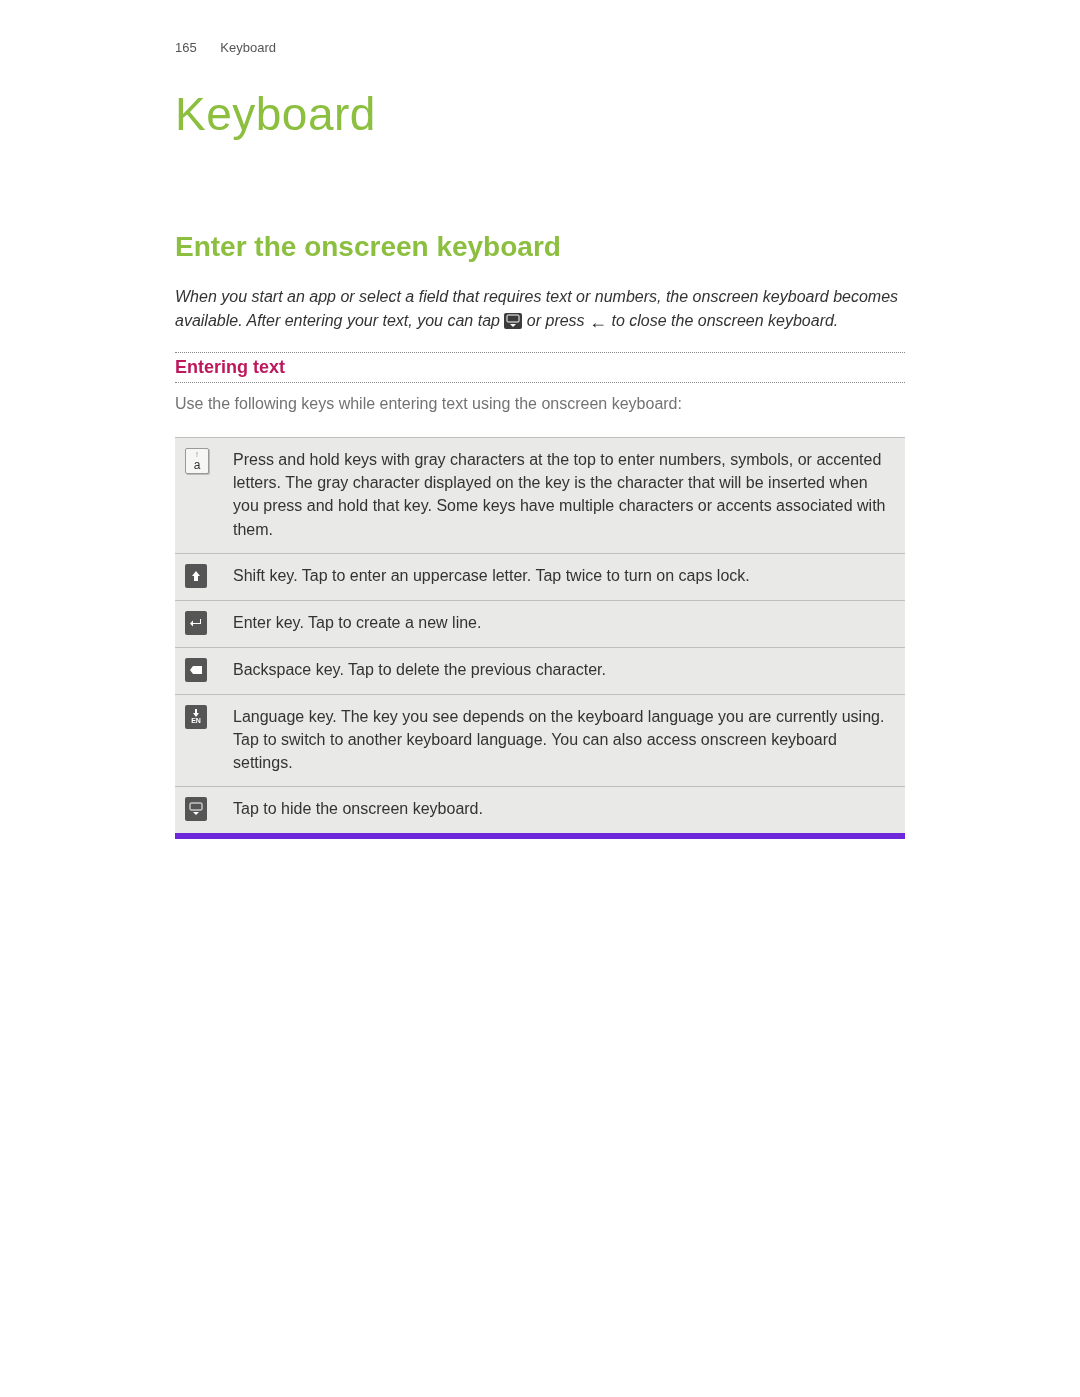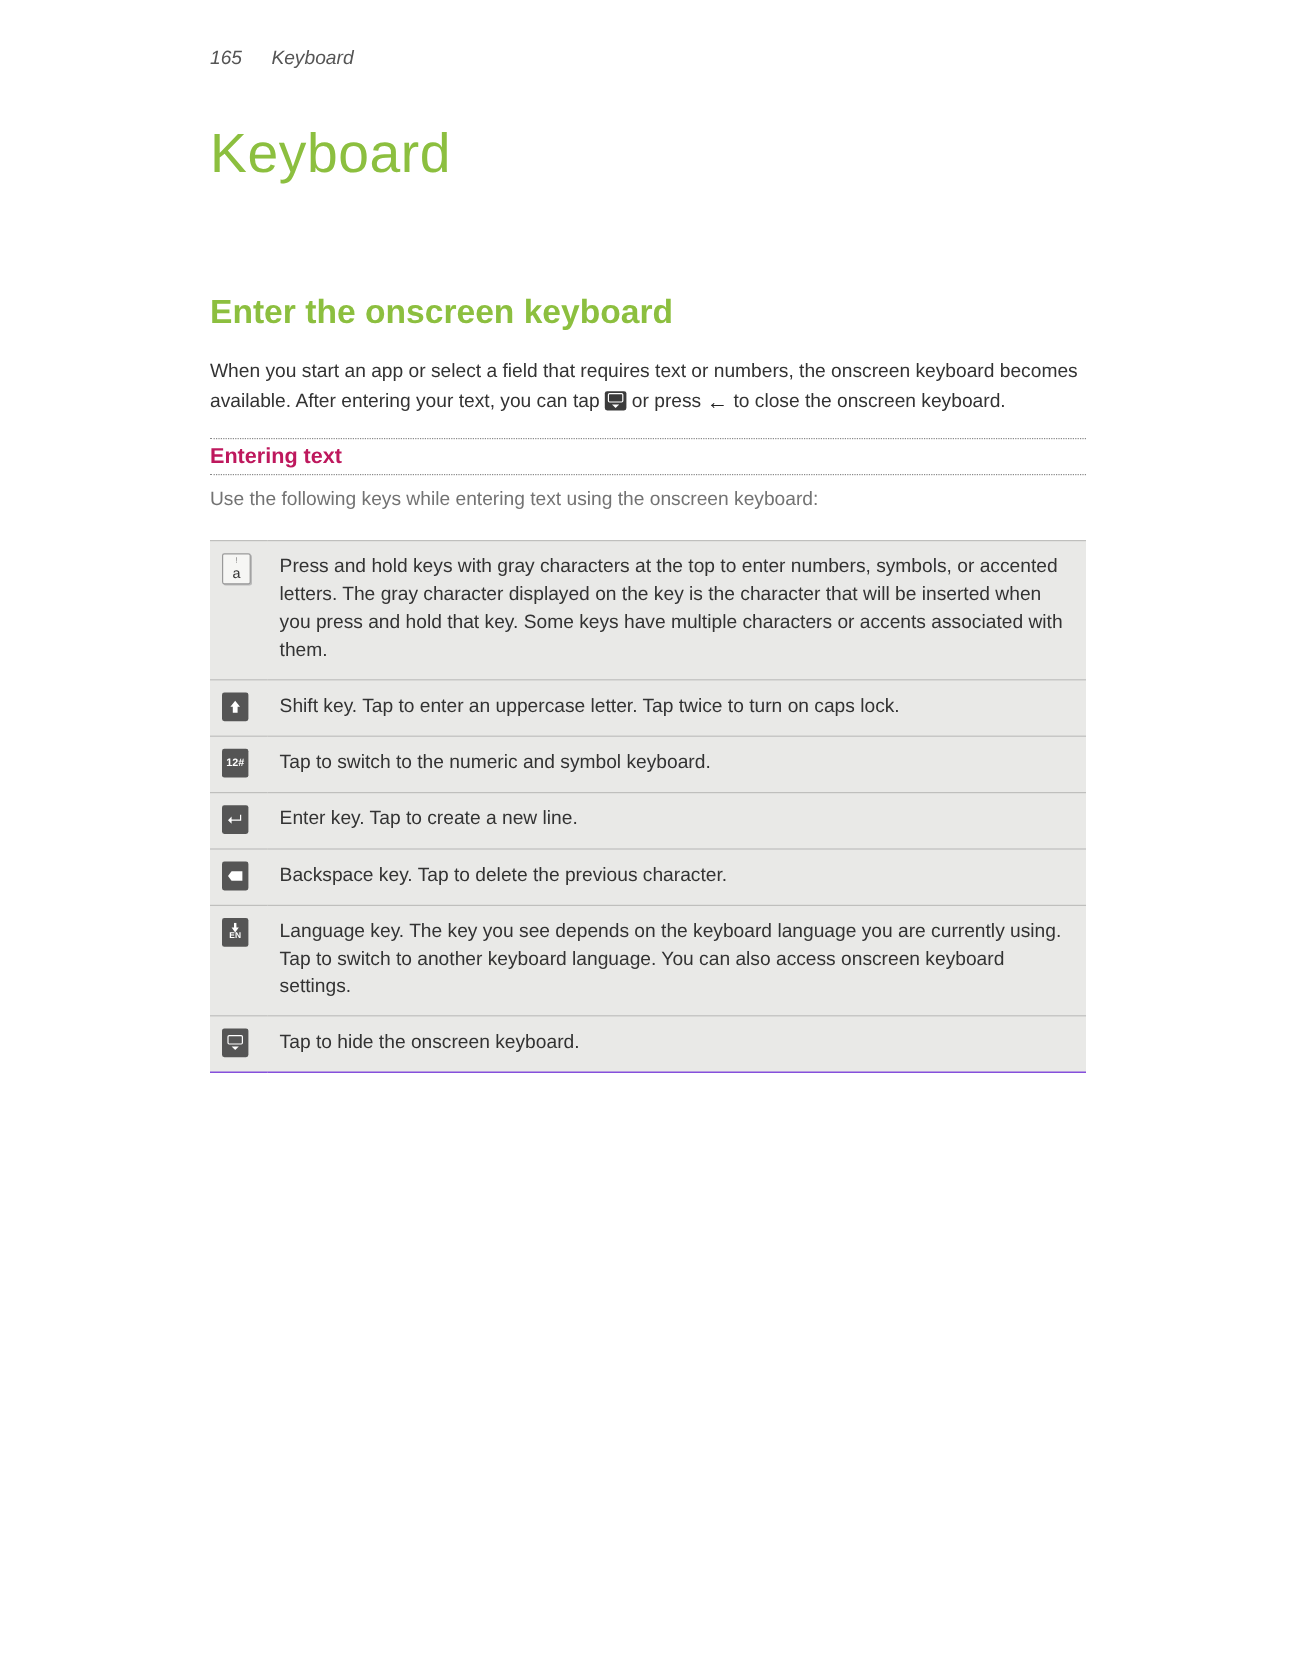--- a/index.html
+++ b/index.html
@@ -7,24 +7,23 @@
     padding: 0;
     background: #fff;
     font-family: "Helvetica Neue", Arial, sans-serif;
     color: #333;
     width: 1080px;
   }
   .page {
     padding: 40px 175px 60px 175px;
   }
   .header-meta {
-    font-size: 16px;
+    font-size: 13px;
     color: #555;
-    margin-bottom: 42px;
-    font-style: italic;
+    margin-bottom: 32px;
   }
   .header-meta .pagenum {
     margin-right: 20px;
   }
   h1.chapter-title {
     font-size: 46px;
     font-weight: 400;
     color: #8cbf3f;
     margin: 6px 0 90px 0;
     letter-spacing: 0.5px;
@@ -33,20 +32,21 @@
     font-size: 28px;
     font-weight: 600;
     color: #8cbf3f;
     margin: 0 0 22px 0;
   }
   p.body {
     font-size: 16px;
     line-height: 1.5;
     margin: 0 0 14px 0;
     color: #333;
+    font-style: italic;
   }
   .inline-icon {
     display: inline-block;
     width: 18px;
     height: 16px;
     background: #3b3b3b;
     border-radius: 2px;
     vertical-align: -3px;
     position: relative;
   }
@@ -90,21 +90,21 @@
     padding: 10px 12px 12px 10px;
     border-top: 1px solid #bfbfbd;
     vertical-align: top;
     line-height:1.45;
     color:#333;
   }
   table.keys tr:first-child td {
     border-top: 1px solid #bfbfbd;
   }
   table.keys tr:last-child td {
-    border-bottom: 1px solid #6d28d9;
+    border-bottom: 6px solid #6d28d9;
   }
   td.icon-cell {
     width: 26px;
     padding: 10px 4px 10px 8px;
   }
   .key-icon {
     width: 22px;
     height: 24px;
     border-radius: 2px;
     display: flex;
@@ -169,26 +169,20 @@
         <div class="key-icon dark">
           <svg width="12" height="12" viewBox="0 0 12 12">
                 <path d="M6 1 L10 6 L8 6 L8 11 L4 11 L4 6 L2 6 Z" fill="#fff"></path>
               </svg>
         </div>
       </td>
       <td>Shift key. Tap to enter an uppercase letter. Tap twice to turn on caps lock.</td>
     </tr>
     <tr>
       <td class="icon-cell">
-        <div class="key-icon dark" style="font-size:9px;">12#</div>
-      </td>
-      <td>Tap to switch to the numeric and symbol keyboard.</td>
-    </tr>
-    <tr>
-      <td class="icon-cell">
         <div class="key-icon dark">
           <svg width="14" height="12" viewBox="0 0 14 12">
                 <path d="M11 2 L11 6 L4 6 L4 3.5 L1 6.5 L4 9.5 L4 7 L12 7 L12 2 Z" fill="#fff"></path>
               </svg>
         </div>
       </td>
       <td>Enter key. Tap to create a new line.</td>
     </tr>
     <tr>
       <td class="icon-cell">

